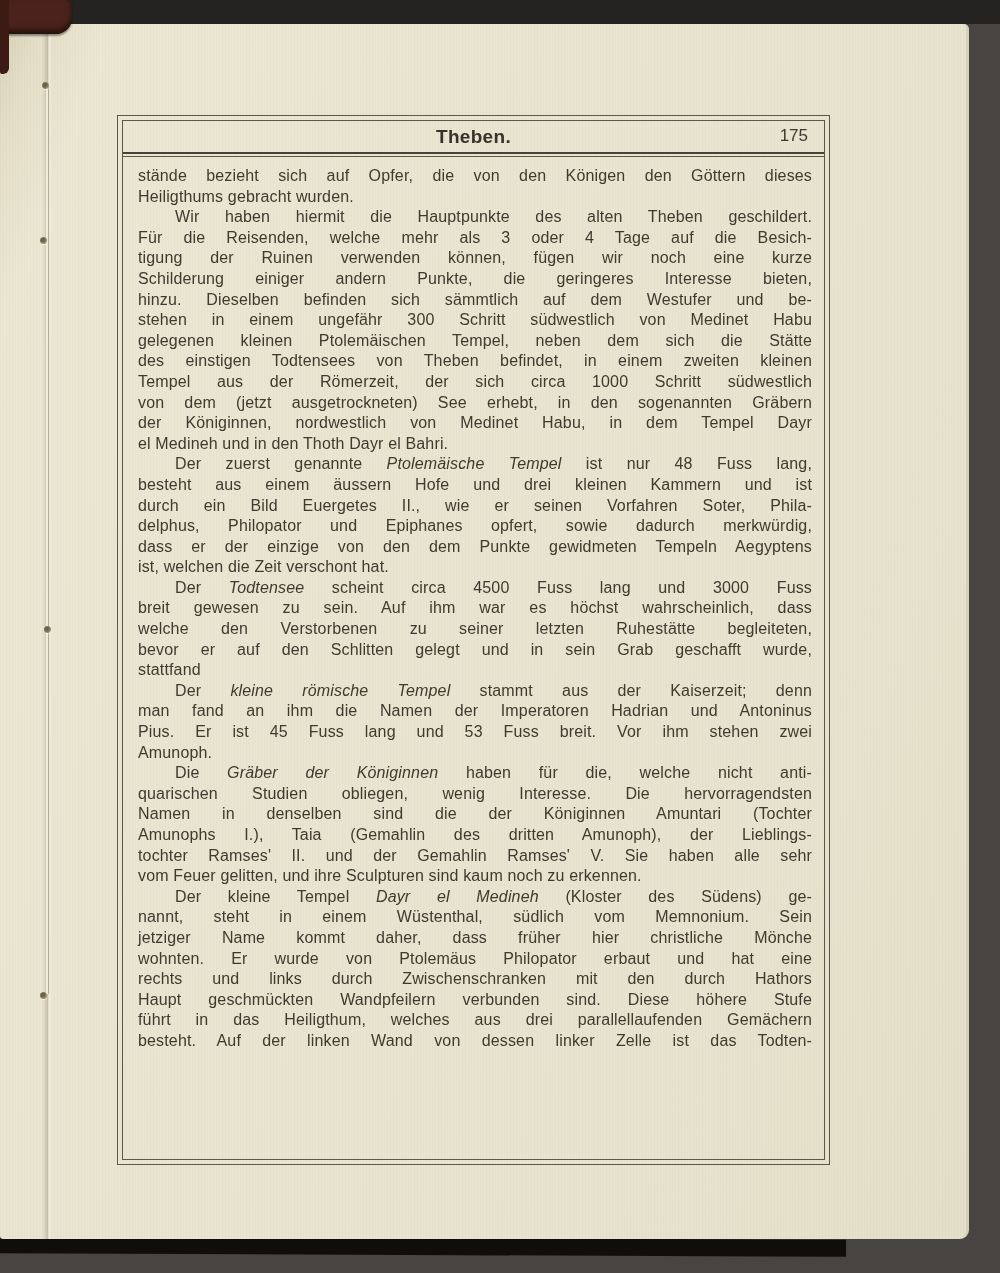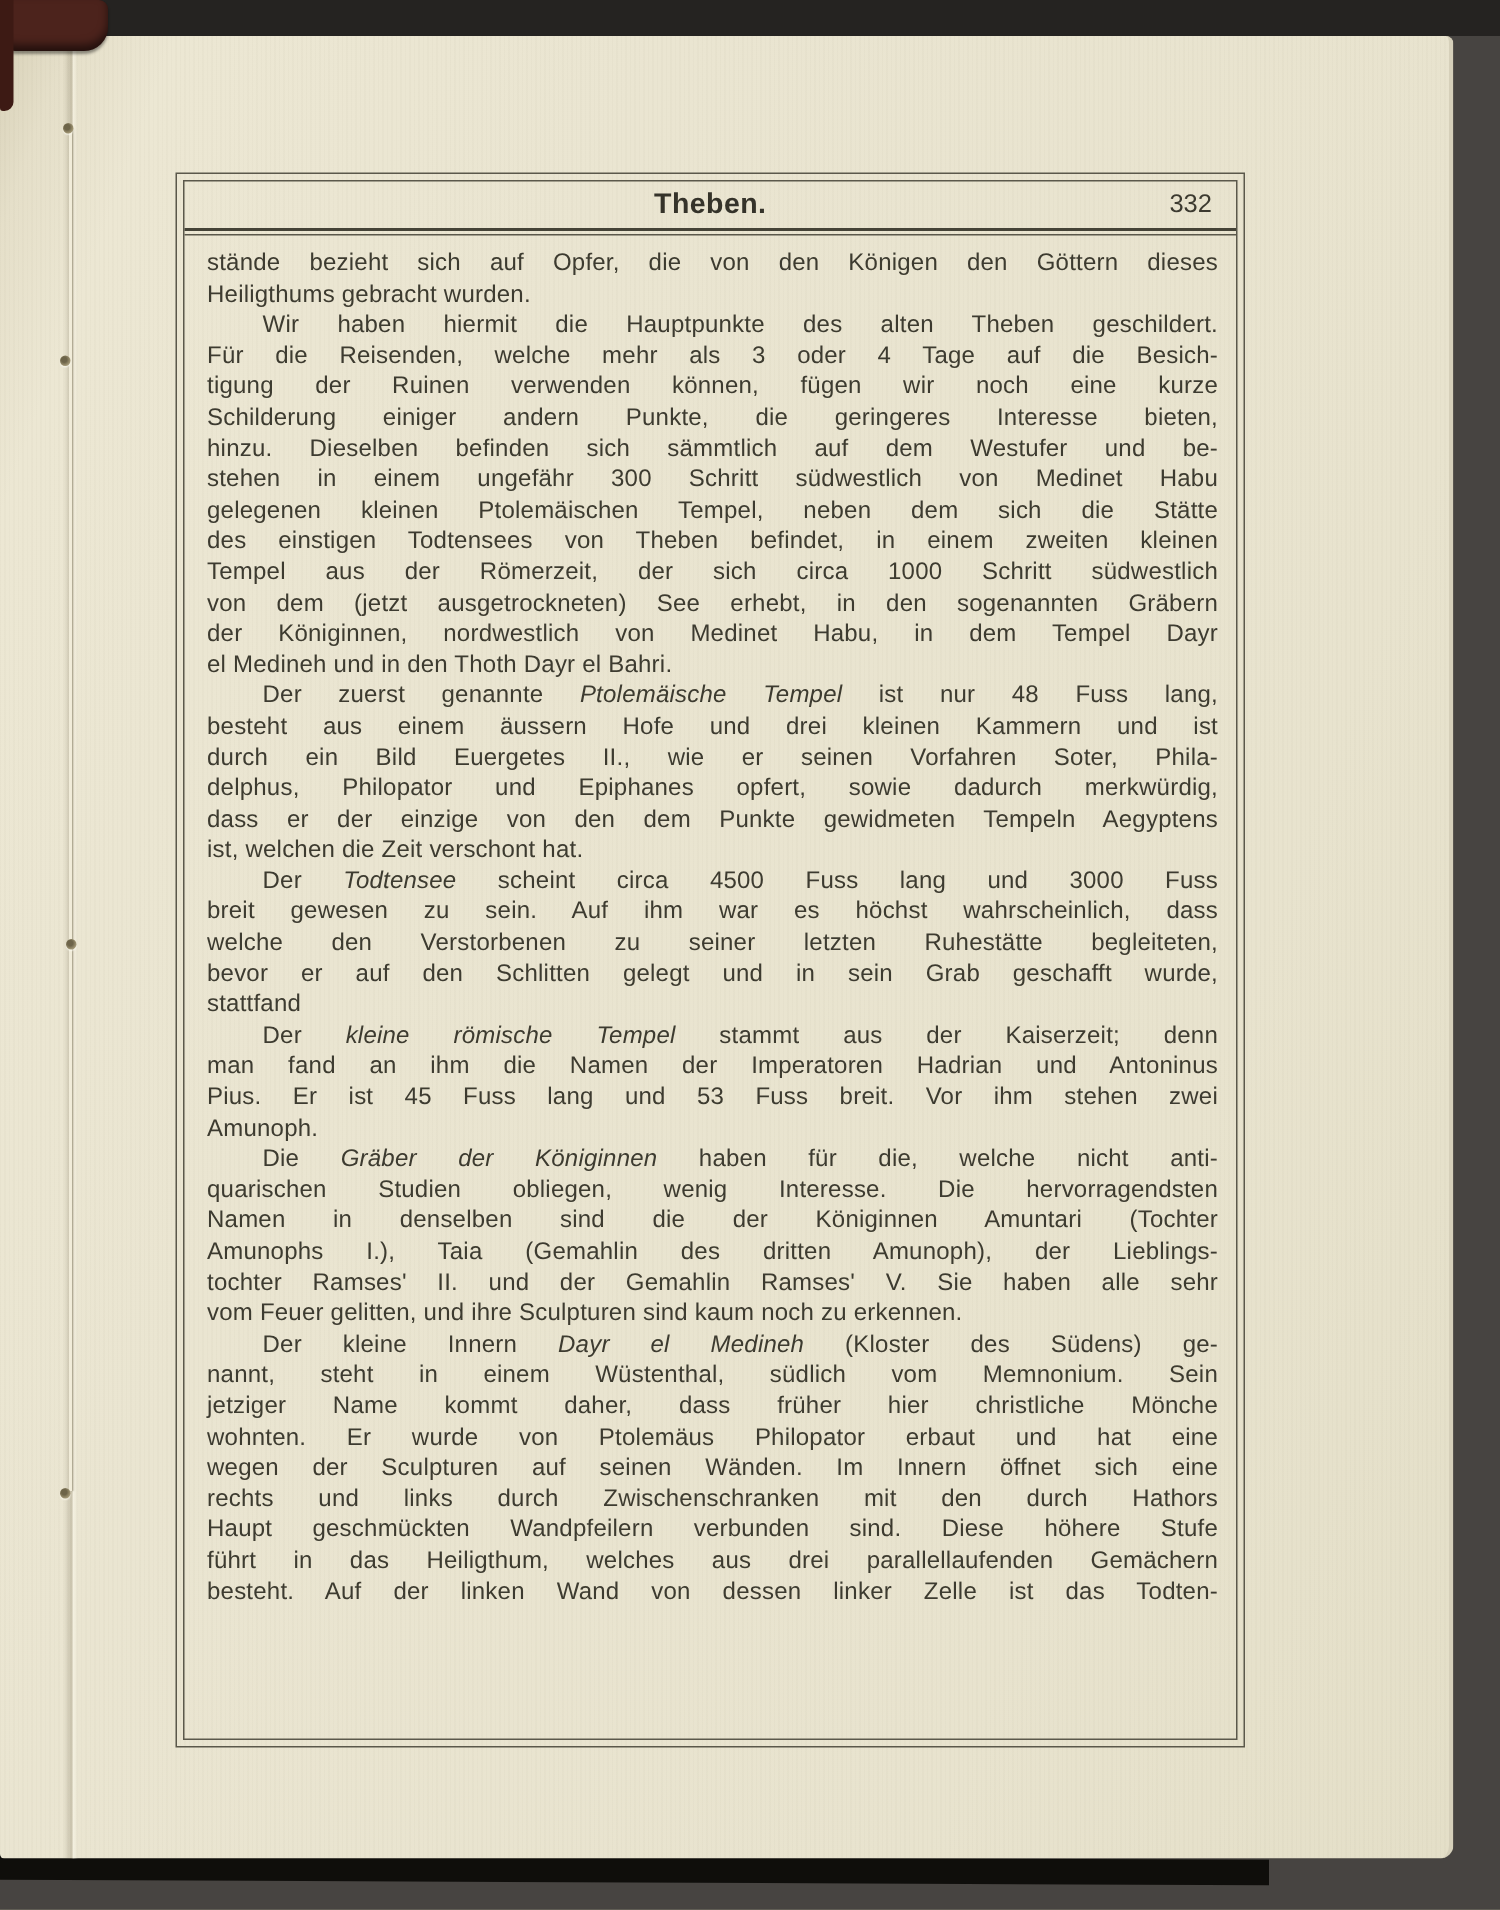--- a/index.html
+++ b/index.html
@@ -78,21 +78,21 @@
       <div class="stitch-hole" style="left: 44px; top: 626px;"></div>
       <div class="stitch-hole" style="left: 40px; top: 992px;"></div>
     </div>
   <div class="leather-spine"></div>
   <div class="leather-edge"></div>
 
   <div class="frame">
     <div class="frame-inner">
       <div class="header-row">
         <span class="header-title">Theben.</span>
-        <span class="header-pagenum">332</span>
+        <span class="header-pagenum">175</span>
       </div>
       <div class="header-sep"></div>
       <div class="text-block" id="text-block">
           <div class="line"><span>stände bezieht sich auf Opfer, die von den Königen den Göttern dieses</span></div>
           <div class="line para-end"><span>Heiligthums gebracht wurden.</span></div>
           <div class="line indent"><span>Wir haben hiermit die Hauptpunkte des alten Theben geschildert.</span></div>
           <div class="line"><span>Für die Reisenden, welche mehr als 3 oder 4 Tage auf die Besich-</span></div>
           <div class="line"><span>tigung der Ruinen verwenden können, fügen wir noch eine kurze</span></div>
           <div class="line"><span>Schilderung einiger andern Punkte, die geringeres Interesse bieten,</span></div>
           <div class="line"><span>hinzu. Dieselben befinden sich sämmtlich auf dem Westufer und be-</span></div>
@@ -117,25 +117,24 @@
           <div class="line indent"><span>Der </span><i>kleine römische Tempel</i><span> stammt aus der Kaiserzeit; denn</span></div>
           <div class="line"><span>man fand an ihm die Namen der Imperatoren Hadrian und Antoninus</span></div>
           <div class="line"><span>Pius. Er ist 45 Fuss lang und 53 Fuss breit. Vor ihm stehen zwei</span></div>
           <div class="line para-end"><span>Amunoph.</span></div>
           <div class="line indent"><span>Die </span><i>Gräber der Königinnen</i><span> haben für die, welche nicht anti-</span></div>
           <div class="line"><span>quarischen Studien obliegen, wenig Interesse. Die hervorragendsten</span></div>
           <div class="line"><span>Namen in denselben sind die der Königinnen Amuntari (Tochter</span></div>
           <div class="line"><span>Amunophs I.), Taia (Gemahlin des dritten Amunoph), der Lieblings-</span></div>
           <div class="line"><span>tochter Ramses' II. und der Gemahlin Ramses' V. Sie haben alle sehr</span></div>
           <div class="line para-end"><span>vom Feuer gelitten, und ihre Sculpturen sind kaum noch zu erkennen.</span></div>
-          <div class="line indent"><span>Der kleine Innern </span><i>Dayr el Medineh</i><span> (Kloster des Südens) ge-</span></div>
+          <div class="line indent"><span>Der kleine Tempel </span><i>Dayr el Medineh</i><span> (Kloster des Südens) ge-</span></div>
           <div class="line"><span>nannt, steht in einem Wüstenthal, südlich vom Memnonium. Sein</span></div>
           <div class="line"><span>jetziger Name kommt daher, dass früher hier christliche Mönche</span></div>
           <div class="line"><span>wohnten. Er wurde von Ptolemäus Philopator erbaut und hat eine</span></div>
-          <div class="line"><span>wegen der Sculpturen auf seinen Wänden. Im Innern öffnet sich eine</span></div>
           <div class="line"><span>rechts und links durch Zwischenschranken mit den durch Hathors</span></div>
           <div class="line"><span>Haupt geschmückten Wandpfeilern verbunden sind. Diese höhere Stufe</span></div>
           <div class="line"><span>führt in das Heiligthum, welches aus drei parallellaufenden Gemächern</span></div>
           <div class="line"><span>besteht. Auf der linken Wand von dessen linker Zelle ist das Todten-</span></div>
         </div>
     </div>
   </div>
 </div>
 
 </body></html>

